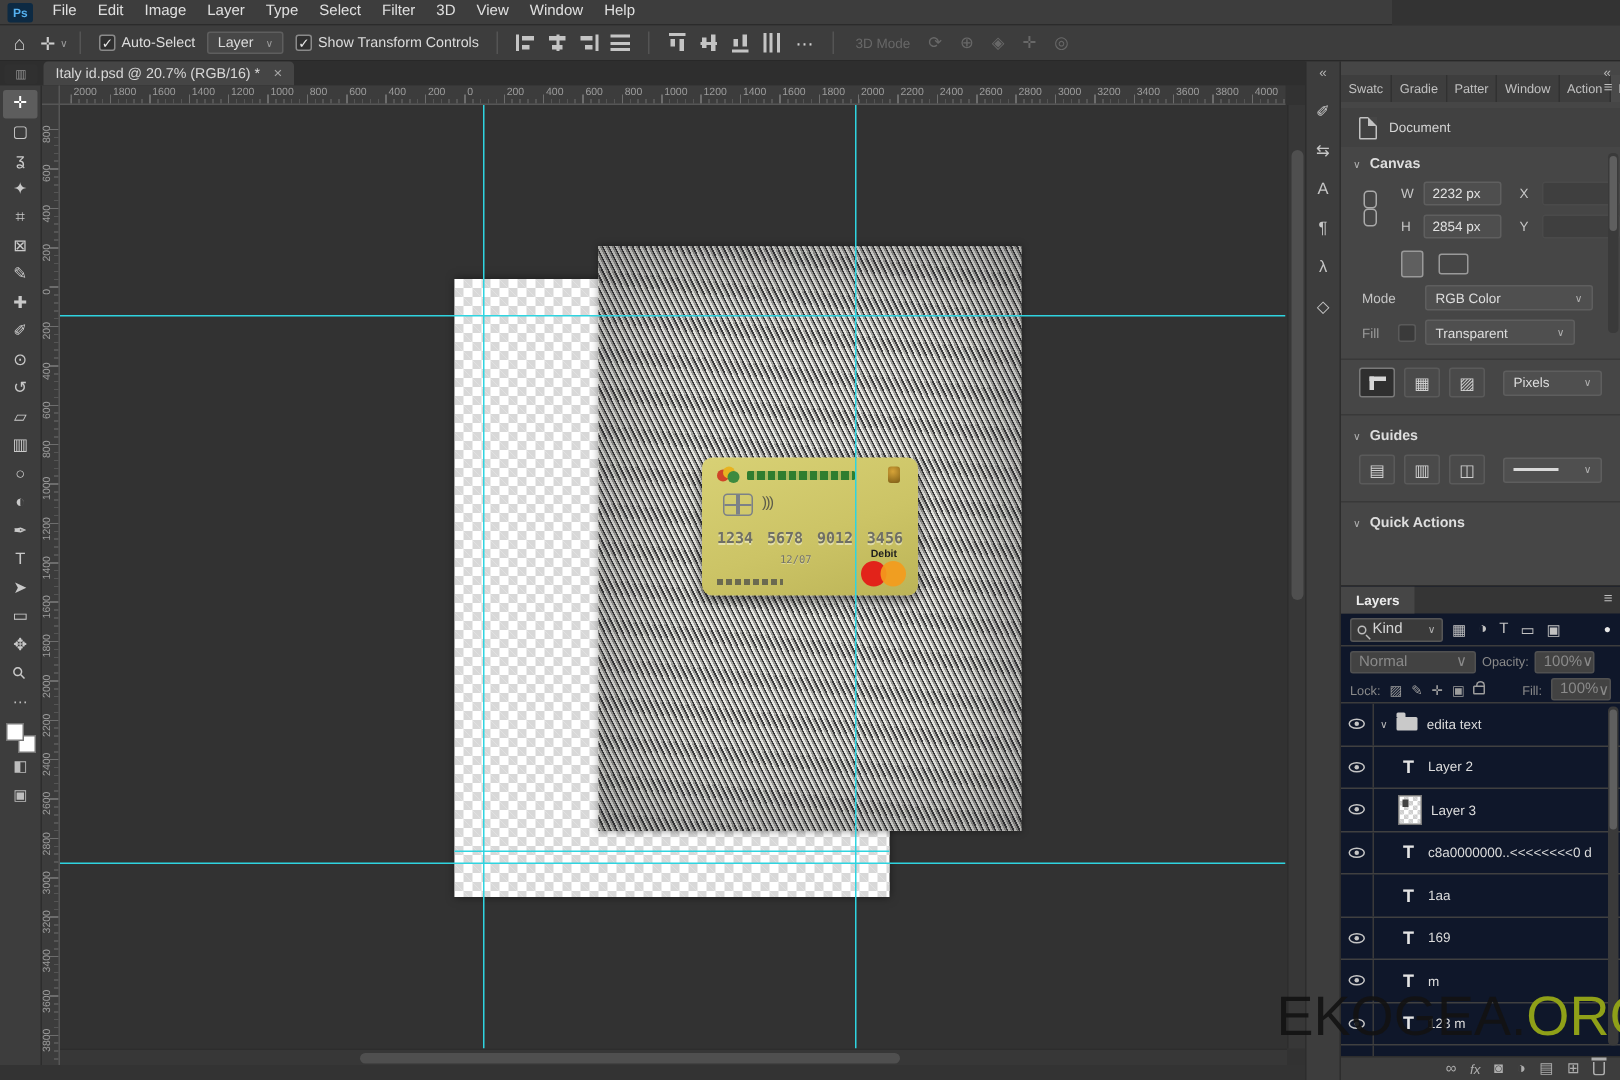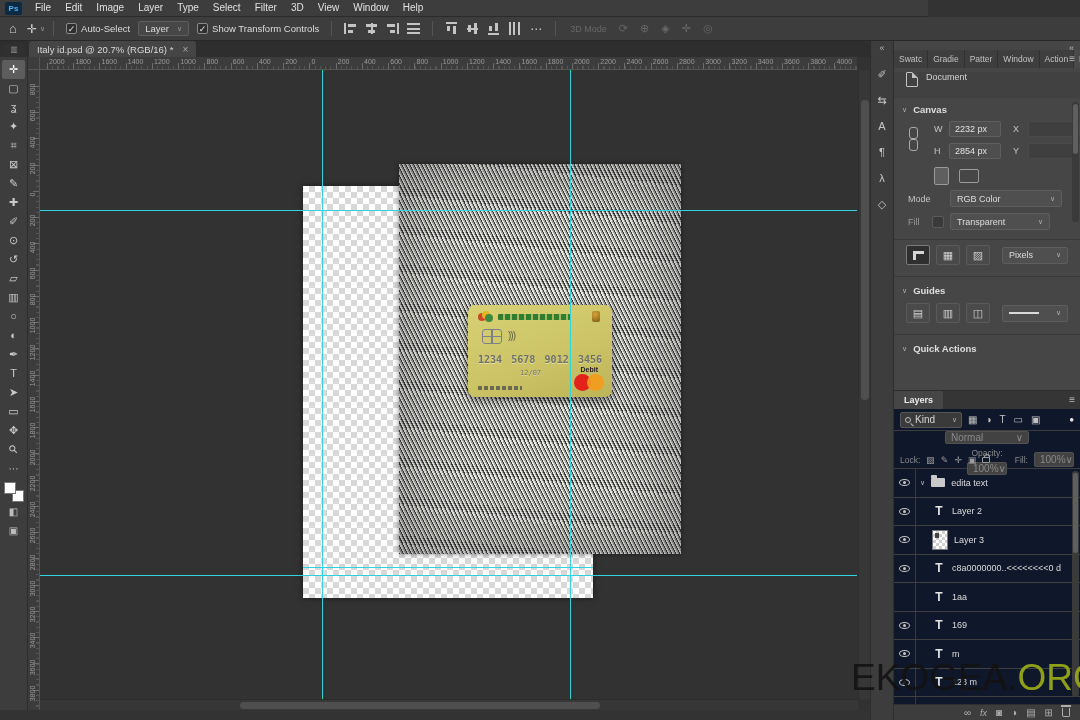--- a/index.html
+++ b/index.html
@@ -138,21 +138,21 @@
   
   #panels{position:absolute;left:894px;top:41px;width:186px;height:679px;background:#464646;}
   #panels .collapse-right{position:absolute;top:2px;right:6px;color:#b5b5b5;font-size:9px;z-index:5;}
   #panel-tabs{position:relative;margin-top:9px;height:18px;background:#353535;display:flex;align-items:stretch;overflow:hidden;}
   .ptab{padding:0 5px;line-height:18px;font-size:8.5px;color:#c2c2c2;background:#3e3e3e;border-right:1px solid #313131;white-space:nowrap;}
   .ptab.active{background:#4a4a4a;color:#ececec;font-weight:bold;}
   .pmenu{position:absolute;right:5px;top:3px;color:#c0c0c0;font-size:10px;}
 
   
   #properties{position:relative;width:100%;height:322px;font-size:9px;}
-  .prop-doc{display:flex;align-items:flex-start;gap:8px;height:26px;padding:0 12px;background:#414141;margin-top:4px;}
+  .prop-doc{display:flex;align-items:center;gap:8px;height:26px;padding:0 12px;background:#414141;margin-top:4px;}
   .doc-icon{width:12px;height:15px;border:1px solid #c2c2c2;border-radius:1px;position:relative;background:#414141;}
   .doc-icon::after{content:"";position:absolute;right:-1px;top:-1px;border:3px solid;border-color:#464646 #464646 #c2c2c2 #c2c2c2;}
   .sect-head{display:flex;align-items:center;gap:6px;padding:6px 0 4px 8px;font-size:9.5px;font-weight:bold;color:#dedede;}
   .sect-head .caret{font-size:7px;color:#b0b0b0;font-weight:normal;}
   .wh-block{position:relative;padding-left:40px;}
   .chain{position:absolute;left:14px;top:8px;width:9px;height:26px;}
   .chain::before,.chain::after{content:"";position:absolute;left:1px;width:7px;height:10px;border:1px solid #aaa;border-radius:3px;}
   .chain::before{top:0;}.chain::after{top:12px;}
   .wh-row{display:flex;align-items:center;height:20px;margin-bottom:2px;}
   .flabel{width:12px;color:#c6c6c6;margin-right:4px;}
@@ -189,21 +189,21 @@
   .lp-tabrow{position:relative;height:18px;background:#353535;}
   .lp-tab{display:inline-block;padding:0 10px;line-height:18px;background:#464646;color:#ececec;font-size:9px;font-weight:bold;}
   .lp-filter{display:flex;align-items:center;height:22px;padding:0 6px;gap:4px;border-bottom:1px solid #3c3c3c;}
   .lp-kind{width:62px;height:16px;background:#3a3a3a;border:1px solid #565656;border-radius:2px;
            display:flex;align-items:center;gap:4px;padding:0 4px;color:#d6d6d6;}
   .icon-search{width:6px;height:6px;border:1px solid #bdbdbd;border-radius:50%;position:relative;flex:none;}
   .icon-search::after{content:"";position:absolute;left:5px;top:5px;width:4px;height:1px;background:#bdbdbd;transform:rotate(45deg);transform-origin:0 0;}
   .lp-kind .caret{margin-left:auto;font-size:7px;color:#b0b0b0;}
   .lp-ficon{color:#c2c2c2;font-size:10px;margin:0 2px;}
   .lp-dot{margin-left:auto;color:#e8e8e8;font-size:8px;}
-  .lp-blend{display:flex;align-items:center;height:20px;padding:0 6px;gap:4px;flex-direction:column;}
+  .lp-blend{display:flex;align-items:center;height:20px;padding:0 6px;gap:4px;}
   .lp-select{height:15px;background:#424242;border:1px solid #515151;border-radius:2px;
              display:flex;align-items:center;justify-content:space-between;padding:0 5px;color:#8a8a8a;}
   .lp-select.blend{width:84px;}
   .lp-select.num{width:40px;}
   .lp-lbl{color:#8a8a8a;font-size:8.5px;}
   .lp-lock{display:flex;align-items:center;height:18px;padding:0 6px;gap:6px;border-bottom:1px solid #3c3c3c;}
   .lock-icon{color:#9c9c9c;font-size:9px;}
   .padlock{width:8px;height:6px;border:1px solid #9c9c9c;border-radius:1px;position:relative;display:inline-block;}
   .padlock::before{content:"";position:absolute;left:1px;top:-4px;width:4px;height:3px;border:1px solid #9c9c9c;border-bottom:none;border-radius:3px 3px 0 0;}
   #layer-list{position:absolute;left:0;top:78px;right:0;bottom:16px;overflow:hidden;}

